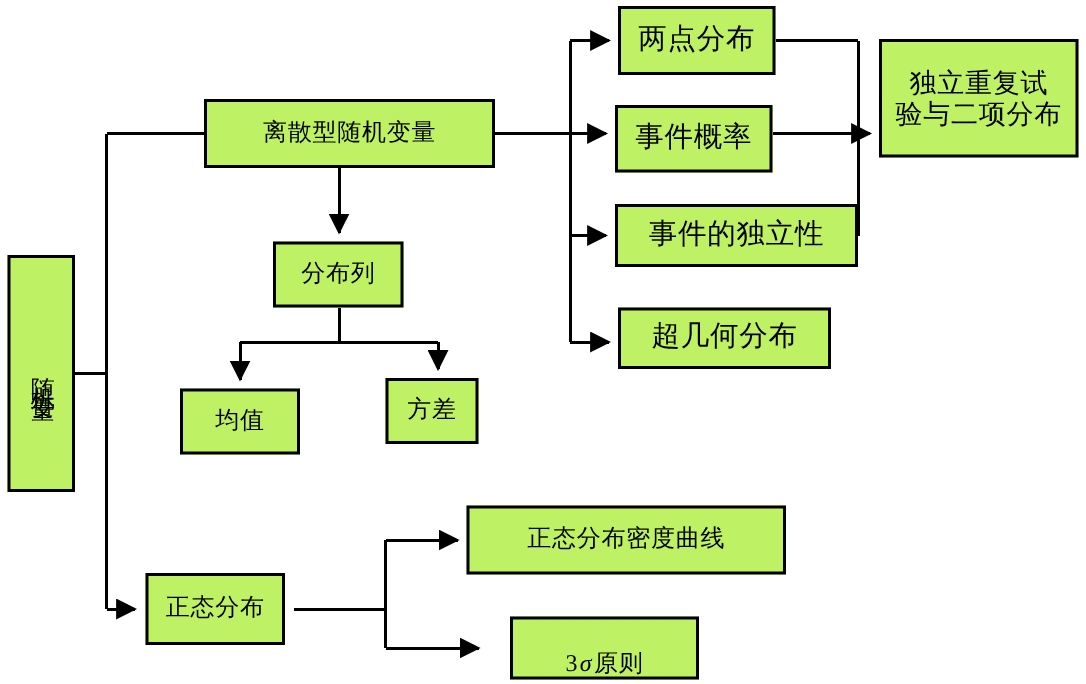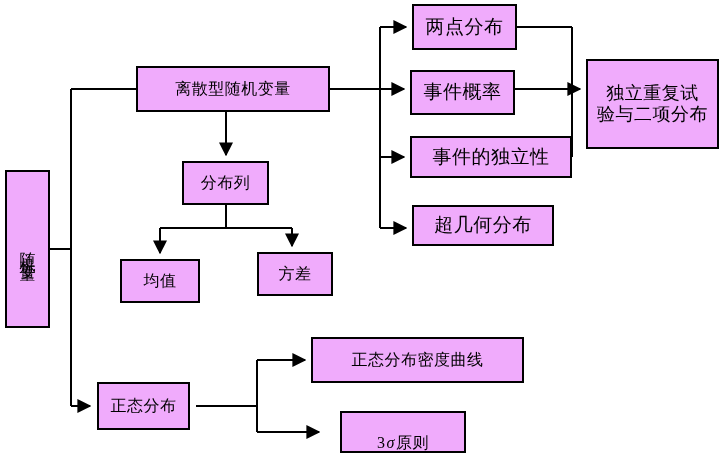--- a/index.html
+++ b/index.html
@@ -21,21 +21,21 @@
     position: absolute;
     left: 0;
     top: 0;
     width: 724px;
     height: 456px;
   }
   .node-box {
     position: absolute;
     box-sizing: border-box;
     border: 2px solid #000000;
-    background: #f0abfc;
+    background: #bef264;
     display: flex;
     align-items: center;
     justify-content: center;
     text-align: center;
     color: #000000;
     font-family: "Liberation Serif", "DejaVu Serif", serif;
     line-height: 1.08;
     letter-spacing: 0.5px;
     z-index: 2;
   }
@@ -122,41 +122,41 @@
   </div>
 
   <div class="node-box f20" style="left:120px; top:259px; width:80px; height:44px;">
     <span class="lbl">均值</span>
   </div>
 
   <div class="node-box f20" style="left:182px; top:161px; width:87px; height:44px;">
     <span class="lbl">分布列</span>
   </div>
 
-  <div class="node-box f20" style="left:257px; top:252px; width:76px; height:44px;">
+  <div class="node-box f20" style="left:257px; top:252px; width:62px; height:44px;">
     <span class="lbl">方差</span>
   </div>
 
   <div class="node-box f19" style="left:412px; top:4px; width:105px; height:46px;">
     <span class="lbl">两点分布</span>
   </div>
 
   <div class="node-box f19" style="left:410px; top:70px; width:105px; height:45px;">
     <span class="lbl">事件概率</span>
   </div>
 
   <div class="node-box f19" style="left:412px; top:205px; width:142px; height:41px;">
     <span class="lbl">超几何分布</span>
   </div>
 
   <div class="node-box f19" style="left:410px; top:136px; width:162px; height:42px;">
     <span class="lbl">事件的独立性</span>
   </div>
 
-  <div class="node-box two-line f18" style="left:586px; top:26px; width:133px; height:90px;margin-top:33px;">
+  <div class="node-box two-line f18" style="left:586px; top:26px; width:133px; height:79px;">
     <span class="lbl">独立重复试</span>
     <span class="lbl">验与二项分布</span>
   </div>
 
   <div class="node-box f20" style="left:97px; top:382px; width:93px; height:48px;">
     <span class="lbl">正态分布</span>
   </div>
 
   <div class="node-box f20" style="left:311px; top:337px; width:213px; height:46px;text-align:center;">
     <span class="lbl">正态分布密度曲线</span>

